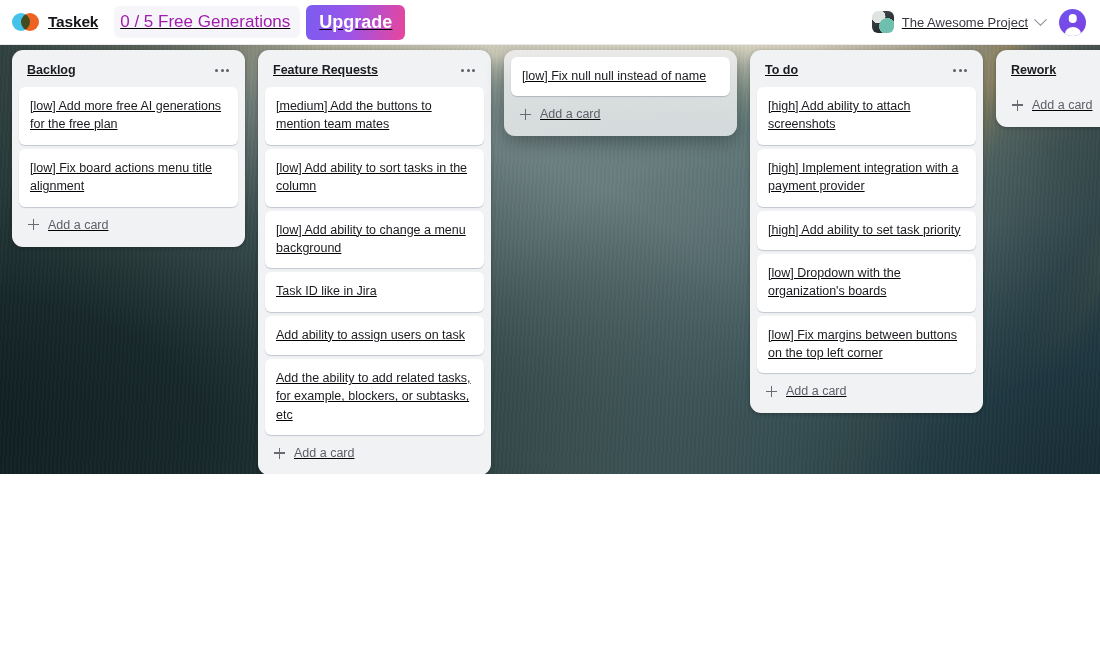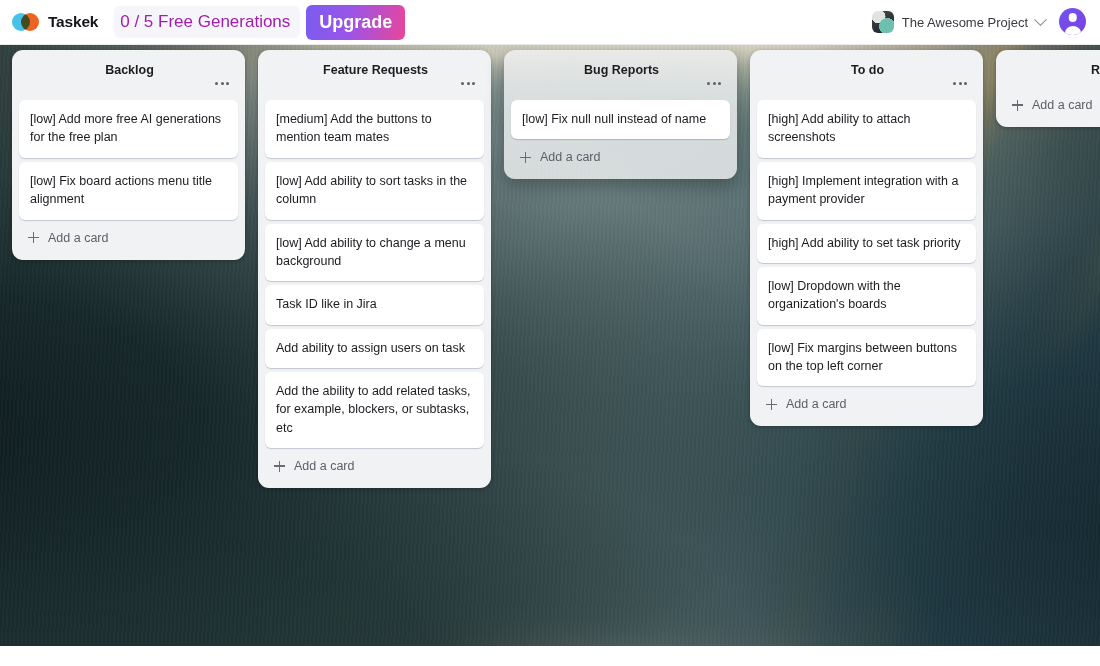--- a/index.html
+++ b/index.html
@@ -9,22 +9,23 @@
     height: 666px;
     overflow: hidden;
     font-family: "Liberation Sans", sans-serif;
     background: #ffffff;
   }
 
   
   .app {
     position: relative;
     width: 1100px;
-    height: 646px;
+    height: 474px;
     overflow: hidden;
+    text-decoration: underline;
   }
 
   
   .topbar {
     position: relative;
     z-index: 30;
     height: 45px;
     background: #ffffff;
     border-bottom: 1px solid #e9e9ee;
     display: flex;
@@ -80,21 +81,21 @@
     font-weight: 700;
     font-family: inherit;
     padding: 7px 13px;
     border-radius: 6px;
     background: linear-gradient(100deg, #7b5cf0 0%, #9b54e8 45%, #e8469b 100%);
   }
 
   .topbar-right {
     margin-left: auto;
     display: flex;
-    align-items: flex-start;
+    align-items: flex-end;
     gap: 10px;
   }
 
   .project-switcher {
     display: flex;
     align-items: center;
     gap: 8px;
     cursor: pointer;
     padding: 3px 4px;
     border-radius: 6px;
@@ -261,21 +262,20 @@
 
   .column.dragging {
     background: rgba(241,242,244,0.80);
     box-shadow: 0 6px 18px rgba(0,0,0,0.30);
   }
 
   .col-header {
     display: flex;
     align-items: center;
     padding: 6px 6px 10px 8px;
-    flex-direction: column;
   }
 
   .col-title {
     font-size: 12.5px;
     font-weight: 700;
     color: #1d1d21;
   }
 
   .col-menu {
     margin-left: auto;
@@ -403,28 +403,20 @@
           <div class="card">Add ability to assign users on task</div>
           <div class="card">Add the ability to add related tasks, for example, blockers, or subtasks, etc</div>
         </div>
         <div class="add-card">
           <span class="plus"></span>
           <span>Add a card</span>
         </div>
       </div>
 
       <div class="column dragging">
-        <div class="col-header">
-          <span class="col-title">Bug Reports</span>
-          <span class="col-menu">
-              <i></i>
-              <i></i>
-              <i></i>
-            </span>
-        </div>
         <div class="cards">
           <div class="card">[low] Fix null null instead of name</div>
         </div>
         <div class="add-card">
           <span class="plus"></span>
           <span>Add a card</span>
         </div>
       </div>
 
       <div class="column">

